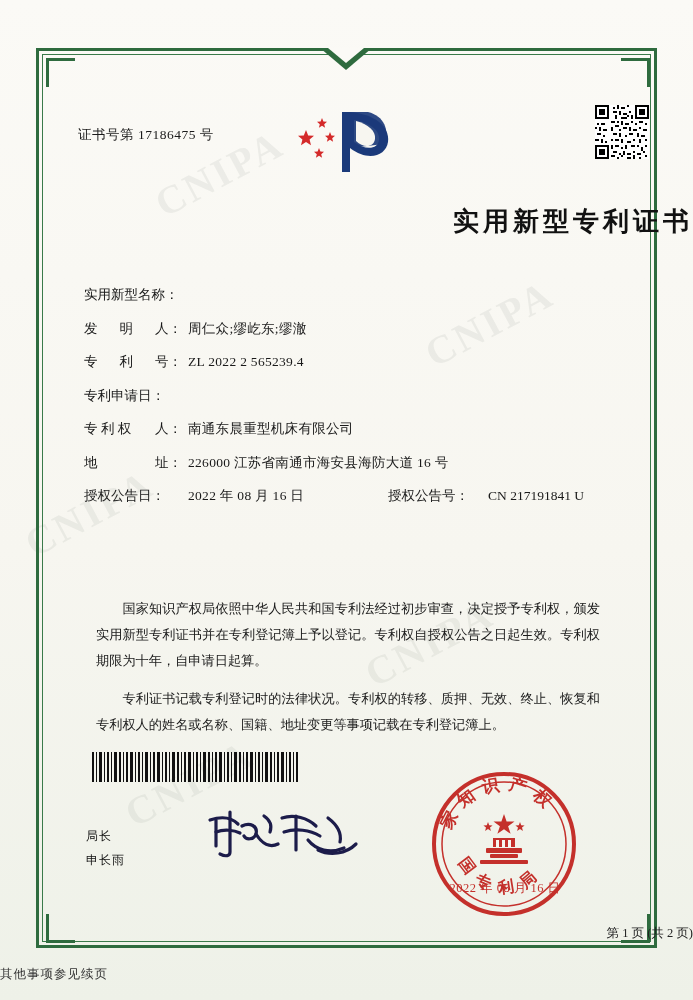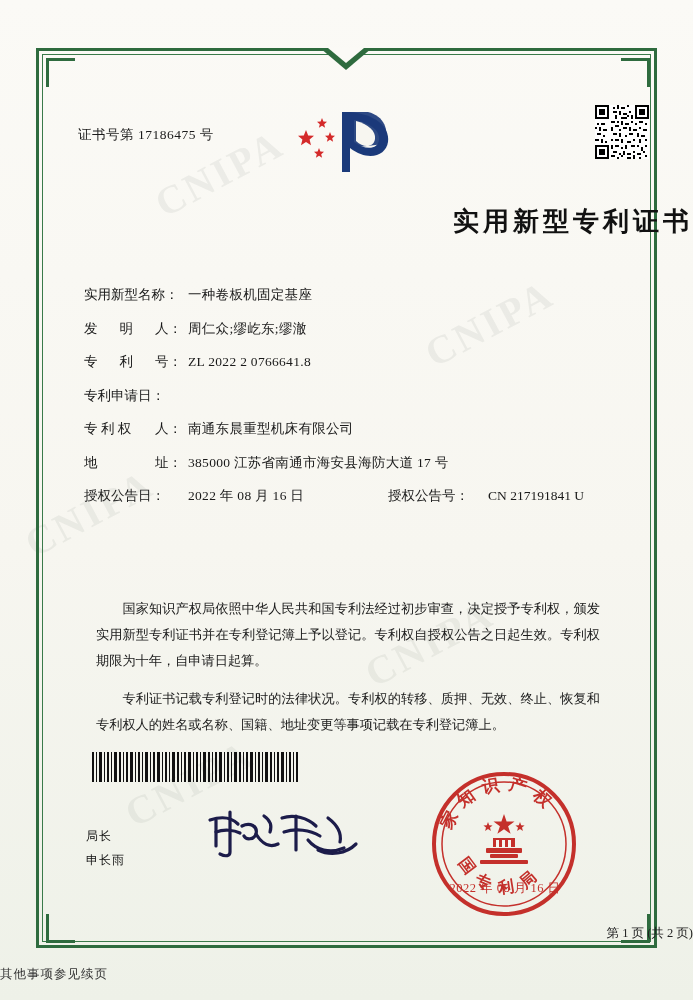--- a/index.html
+++ b/index.html
@@ -360,59 +360,58 @@
       <path d="M64 17 C76 20, 84 27, 83 35 C82 43, 72 45, 64 37 Z" fill="#f7f6f0"></path>
     </svg>
   </div>
 
   <div class="title">实用新型专利证书</div>
 
   <div class="fields">
 
     <div class="frow">
       <div class="flabel">实用新型名称：</div>
-      <div class="fvalue">一种卷板机固定基座</div>
     </div>
 
     <div class="frow">
       <div class="flabel spread">
         <span>发</span>
         <span>明</span>
         <span>人：</span>
       </div>
       <div class="fvalue">周仁众;缪屹东;缪澈</div>
     </div>
 
     <div class="frow">
       <div class="flabel spread">
         <span>专</span>
         <span>利</span>
         <span>号：</span>
       </div>
-      <div class="fvalue">ZL 2022 2 0766641.8</div>
+      <div class="fvalue">ZL 2022 2 565239.4</div>
     </div>
 
     <div class="frow">
       <div class="flabel">专利申请日：</div>
     </div>
 
     <div class="frow">
       <div class="flabel spread">
         <span>专 利 权</span>
         <span>人：</span>
       </div>
       <div class="fvalue">南通东晨重型机床有限公司</div>
     </div>
 
     <div class="frow">
       <div class="flabel spread">
         <span>地</span>
         <span>址：</span>
       </div>
-      <div class="fvalue">385000 江苏省南通市海安县海防大道 17 号</div>
+      <div class="fvalue">226000 江苏省南通市海安县海防大道 16 号</div>
     </div>
 
     <div class="frow dual">
       <div class="flabel">授权公告日：</div>
       <div class="fvalue">2022 年 08 月 16 日</div>
       <div class="flabel2">授权公告号：</div>
       <div class="fvalue2">CN 217191841 U</div>
     </div>
 
   </div>

